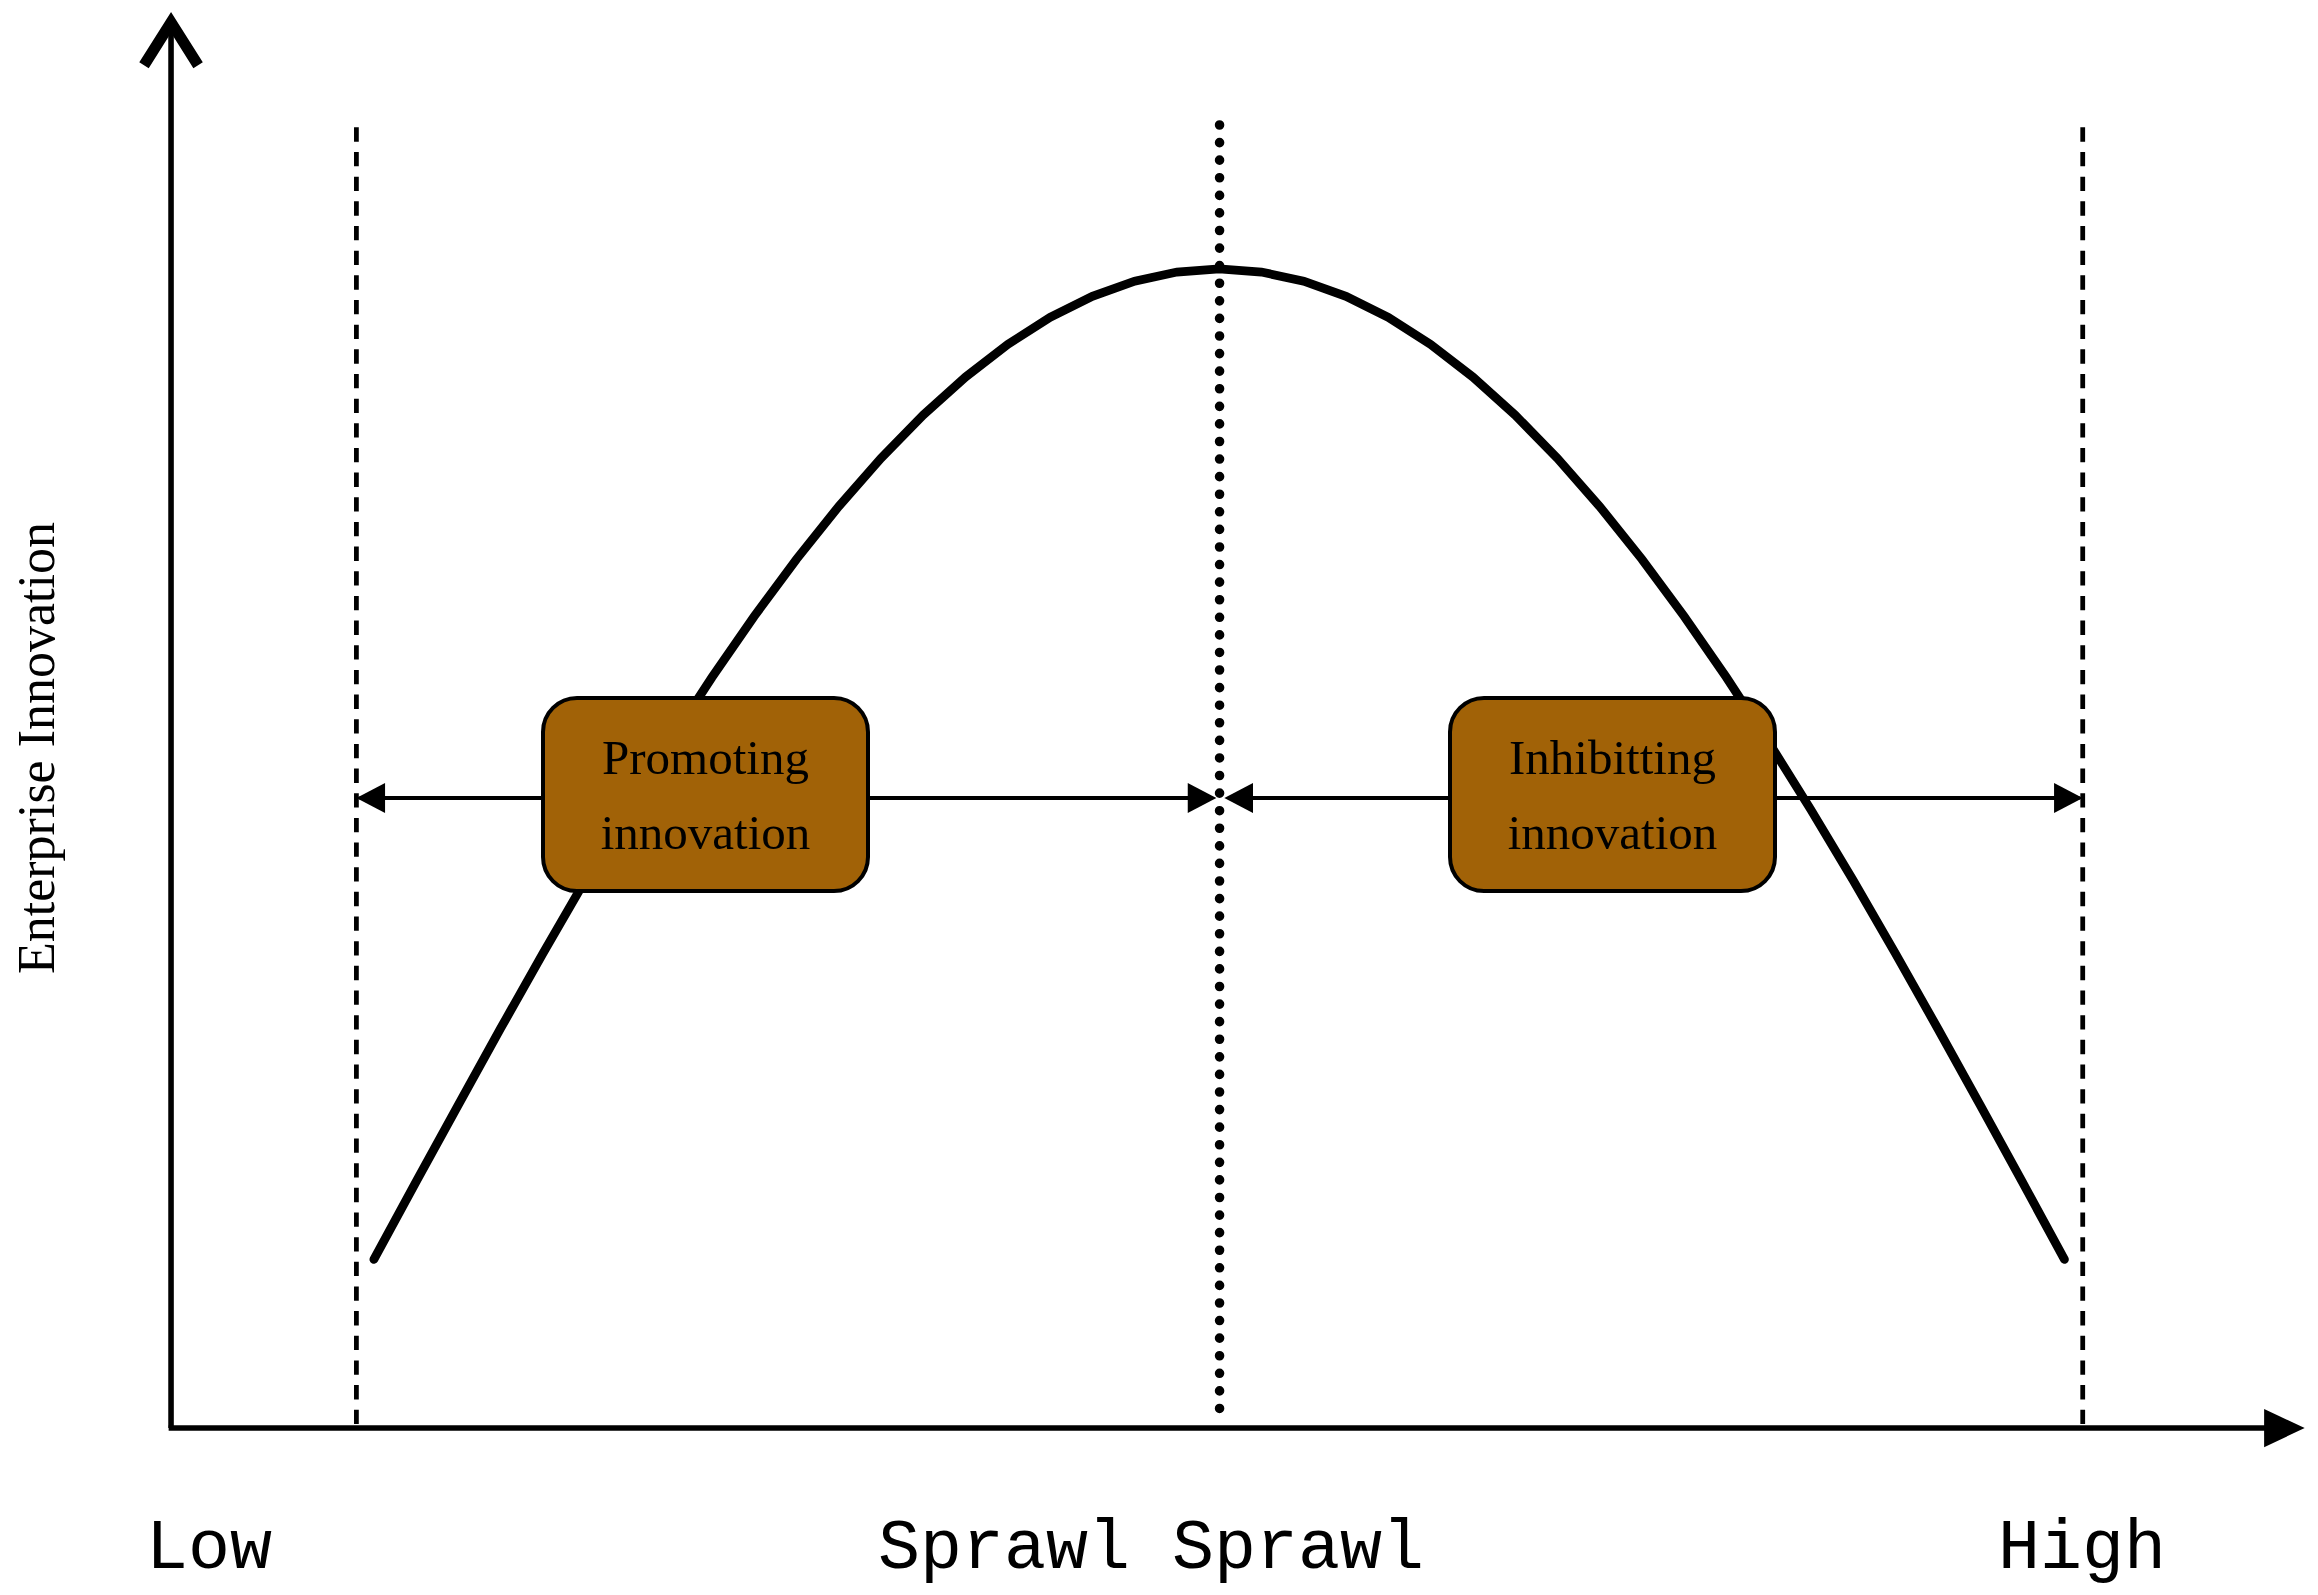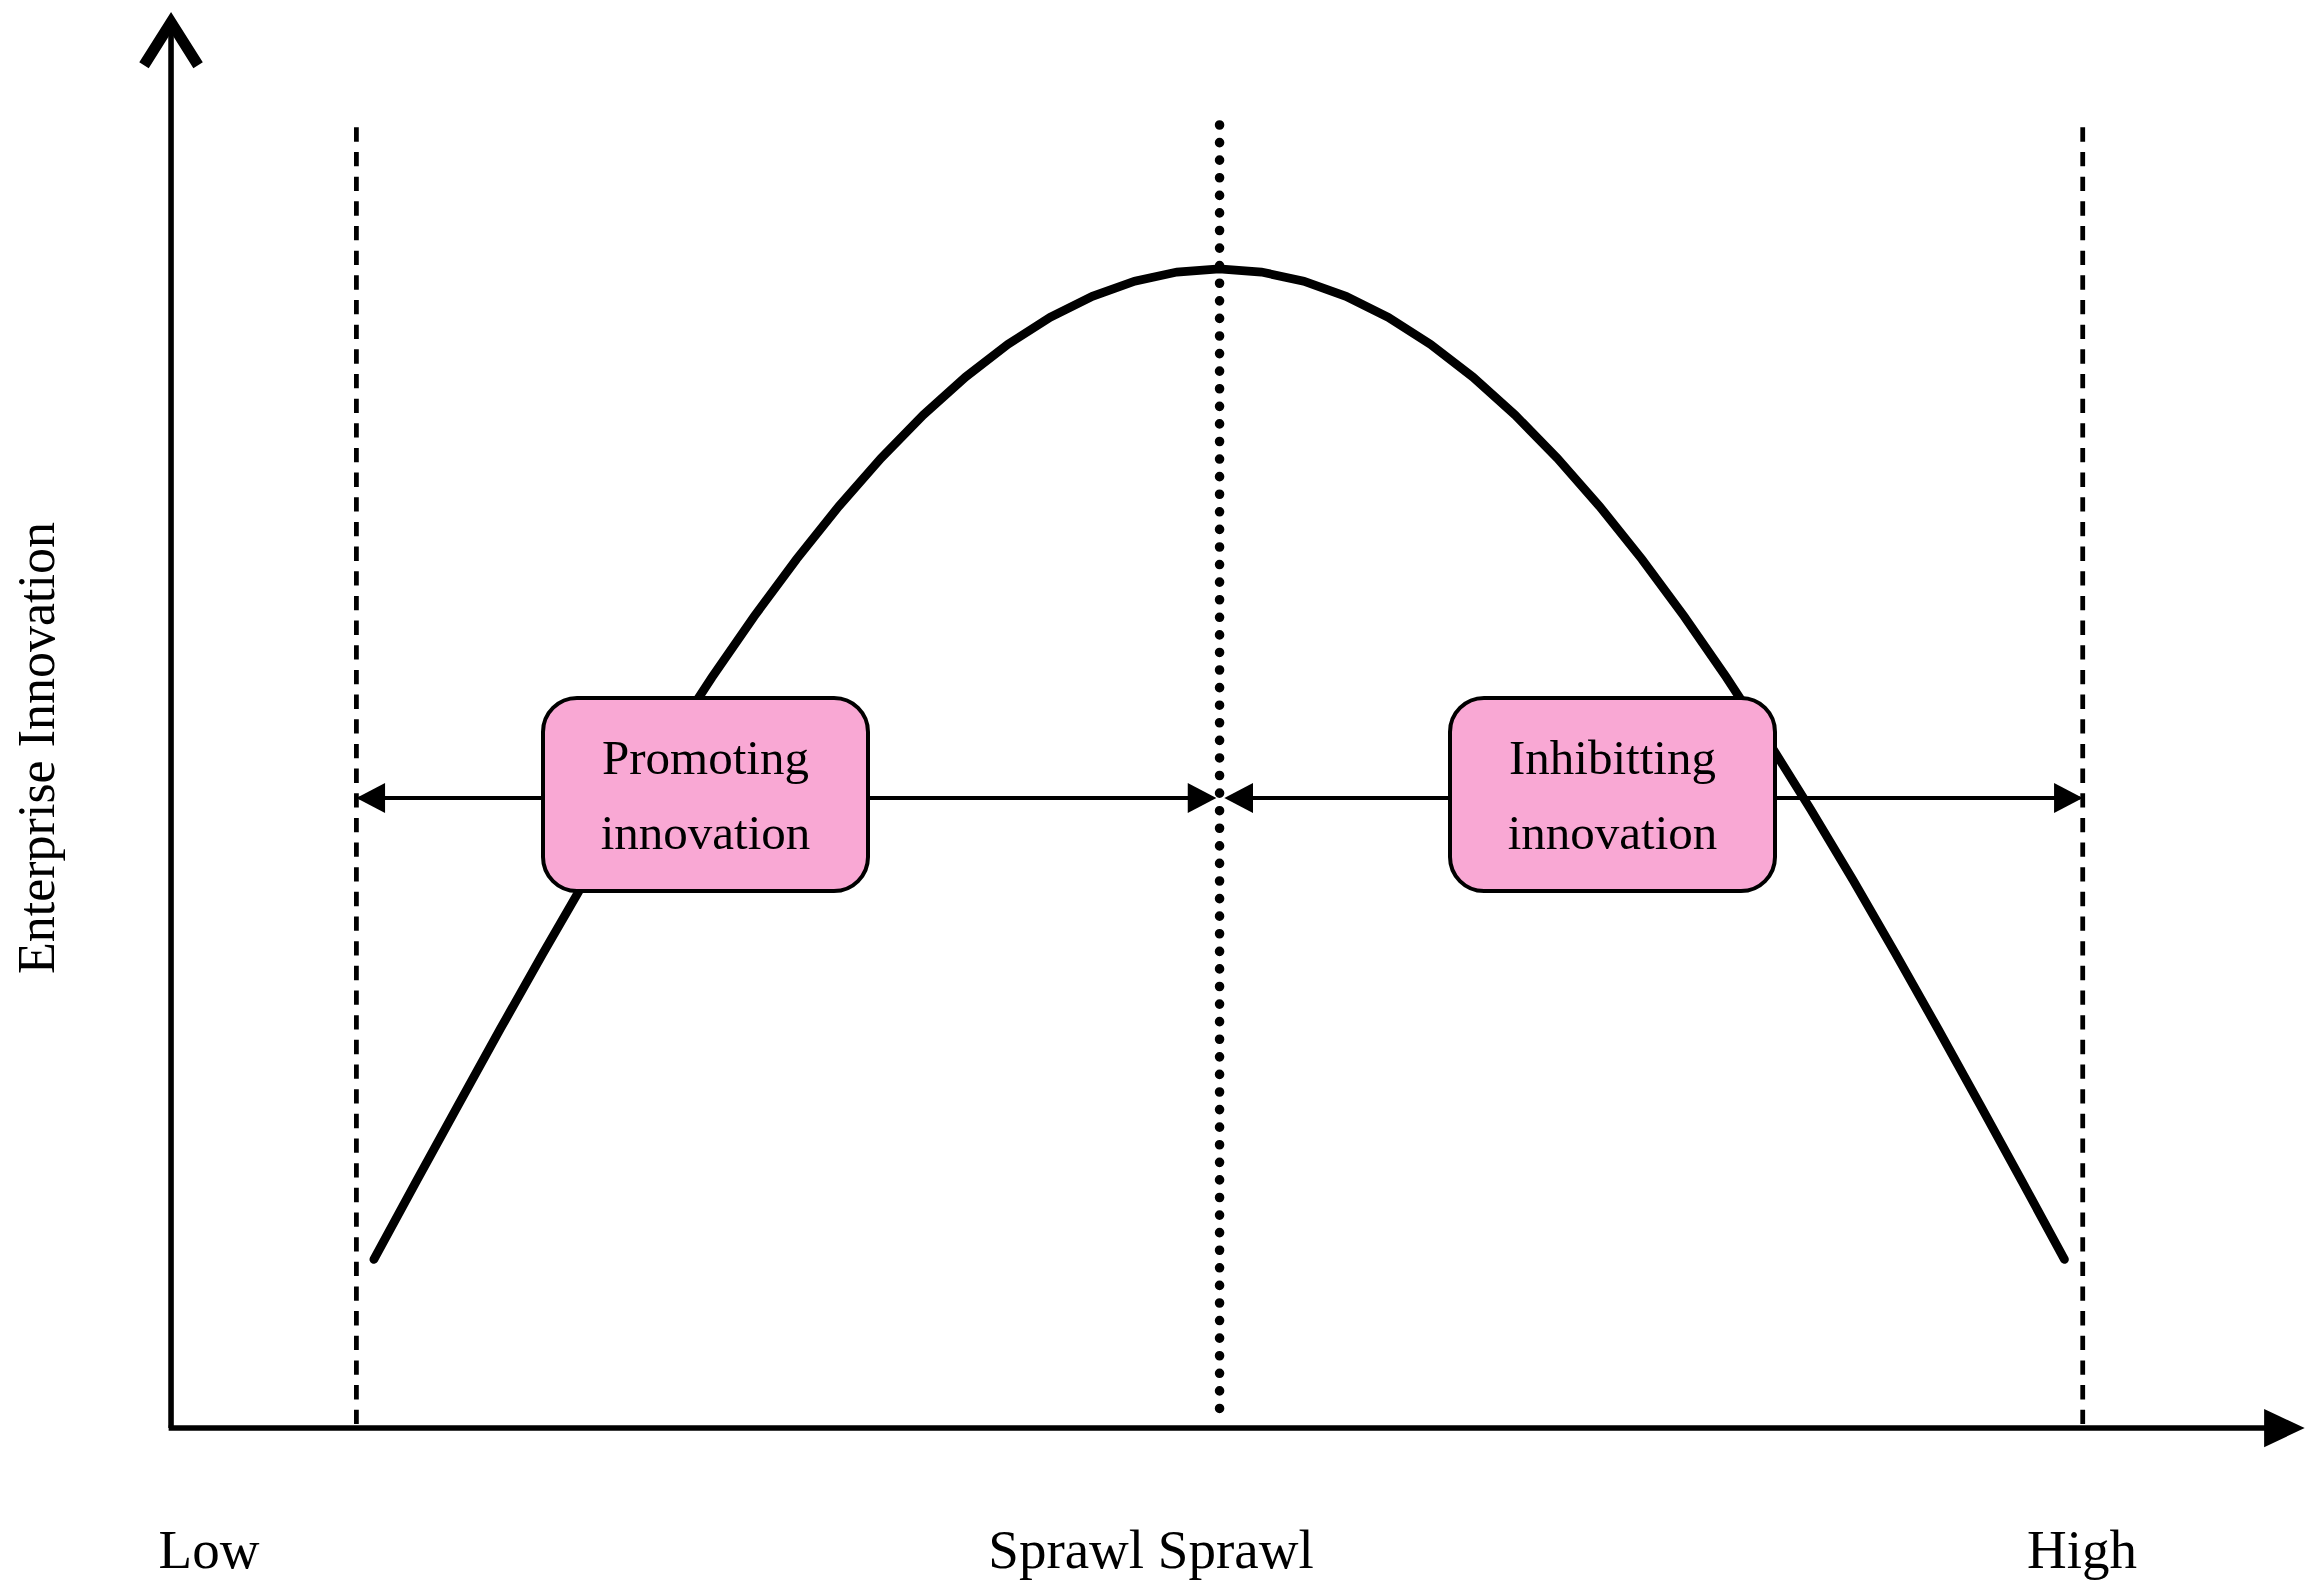--- a/index.html
+++ b/index.html
@@ -10,40 +10,41 @@
     color: #000;
     position: relative;
     overflow: hidden;
   }
   #stage { position: absolute; left: 0; top: 0; width: 2319px; height: 1596px; }
   svg#plot { position: absolute; left: 0; top: 0; }
 
   .callout-box {
     position: absolute;
     width: 329px; height: 197px;
-    background: #f9a8d4;
+    background: #a16207;
     border: 4px solid #000;
     border-radius: 36px;
     box-sizing: border-box;
     display: flex;
     flex-direction: column;
     align-items: center;
     justify-content: center;
     text-align: center;
     font-size: 49px;
     line-height: 75px;
   }
   #promoting-box { left: 541px; top: 696px; }
   #inhibiting-box { left: 1448px; top: 696px; }
 
   .axis-end-label {
     position: absolute;
     transform: translate(-50%, -50%);
-    font-size: 55px;
+    font-size: 70px;
     white-space: nowrap;
+    font-family: Liberation Mono, monospace;
   }
   #label-low   { left: 209px;  top: 1549px; }
   #label-xtitle{ left: 1151px; top: 1549px; }
   #label-high  { left: 2082px; top: 1549px; }
 
   #label-ytitle {
     position: absolute;
     left: 36px; top: 748px;
     transform: translate(-50%, -50%) rotate(-90deg);
     font-size: 52px;

